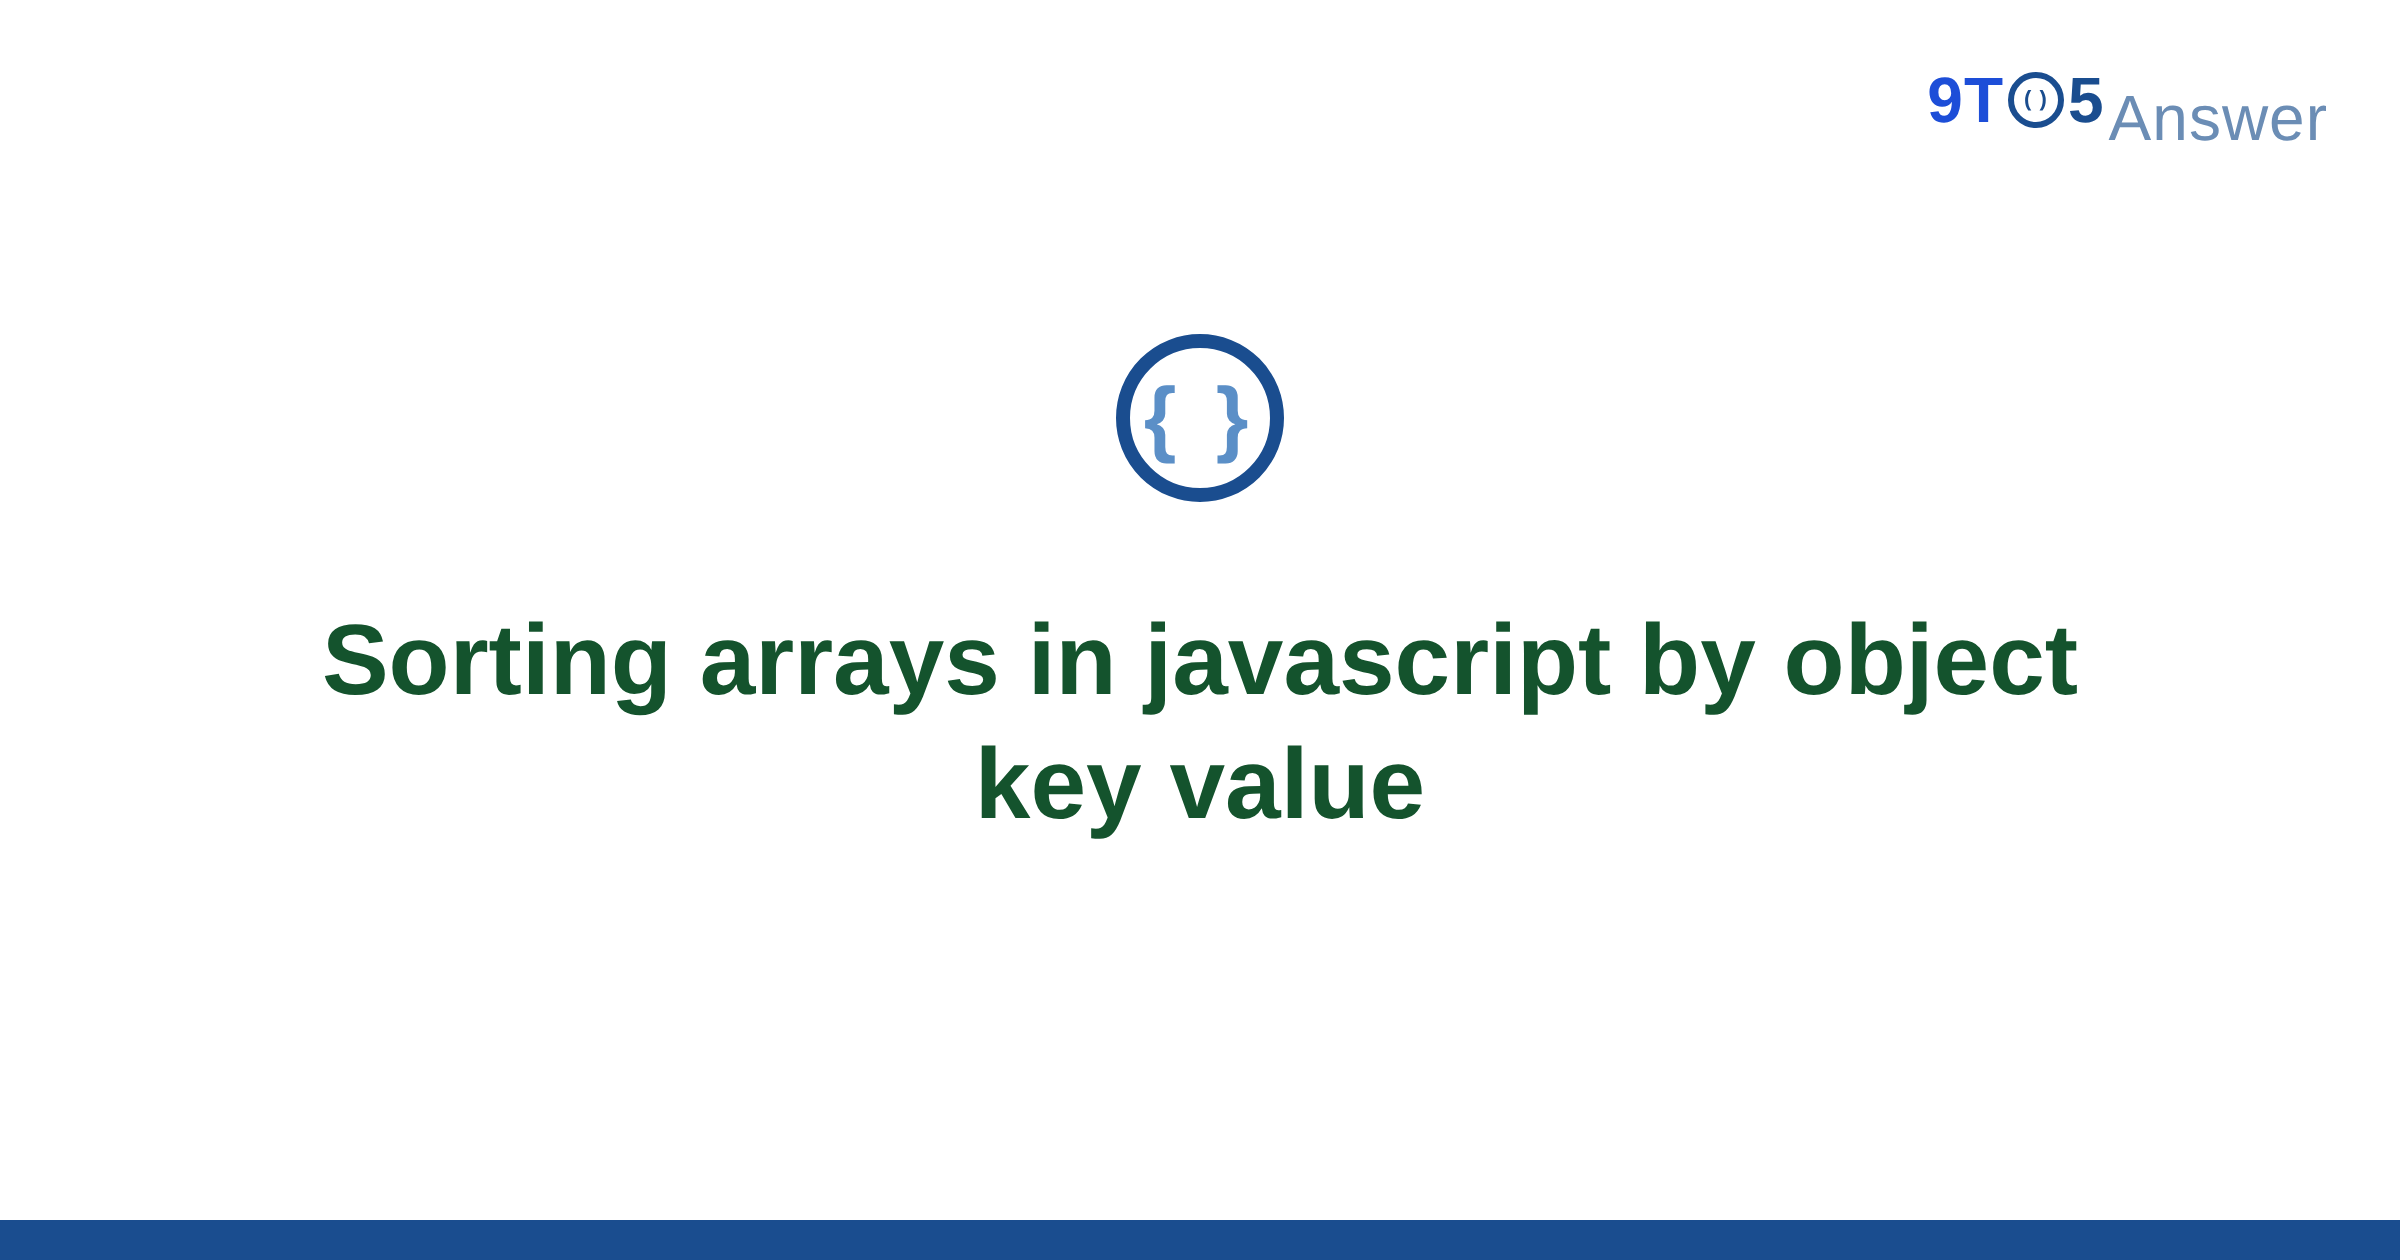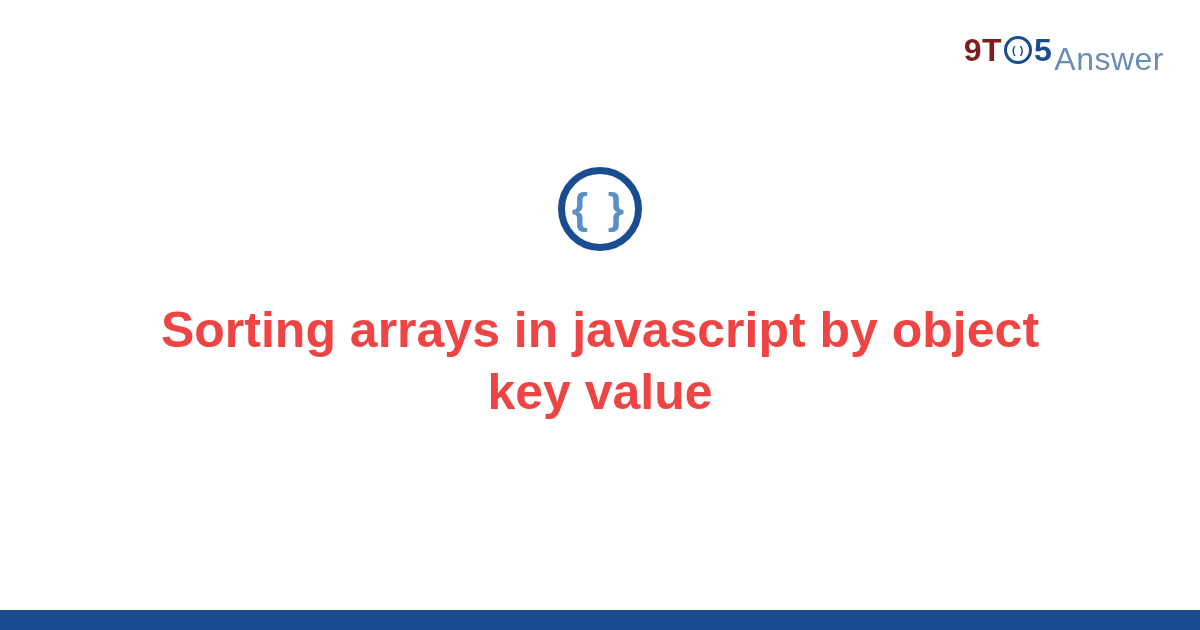--- a/index.html
+++ b/index.html
@@ -19,21 +19,21 @@
       position: absolute;
       top: 22px;
       right: 36px;
       font-size: 32px;
       font-weight: 600;
       letter-spacing: 0.5px;
       display: flex;
       align-items: center;
     }
     .brand-9t {
-      color: #7f1d1d;
+      color: #1d4ed8;
       font-weight: 700;
     }
     .brand-clock {
       display: inline-flex;
       align-items: center;
       justify-content: center;
       width: 28px;
       height: 28px;
       border: 3px solid #1a4d8f;
       border-radius: 50%;
@@ -83,21 +83,21 @@
       font-size: 42px;
       font-weight: 700;
       color: #5b8fc7;
       letter-spacing: 4px;
       line-height: 1;
       font-family: "Segoe UI", Arial, sans-serif;
     }
     .title {
       font-size: 50px;
       font-weight: 700;
-      color: #ef4444;
+      color: #14532d;
       text-align: center;
       line-height: 1.25;
       max-width: 960px;
       padding: 0 40px;
     }
     .bottom-bar {
       position: absolute;
       bottom: 0;
       left: 0;
       width: 100%;

